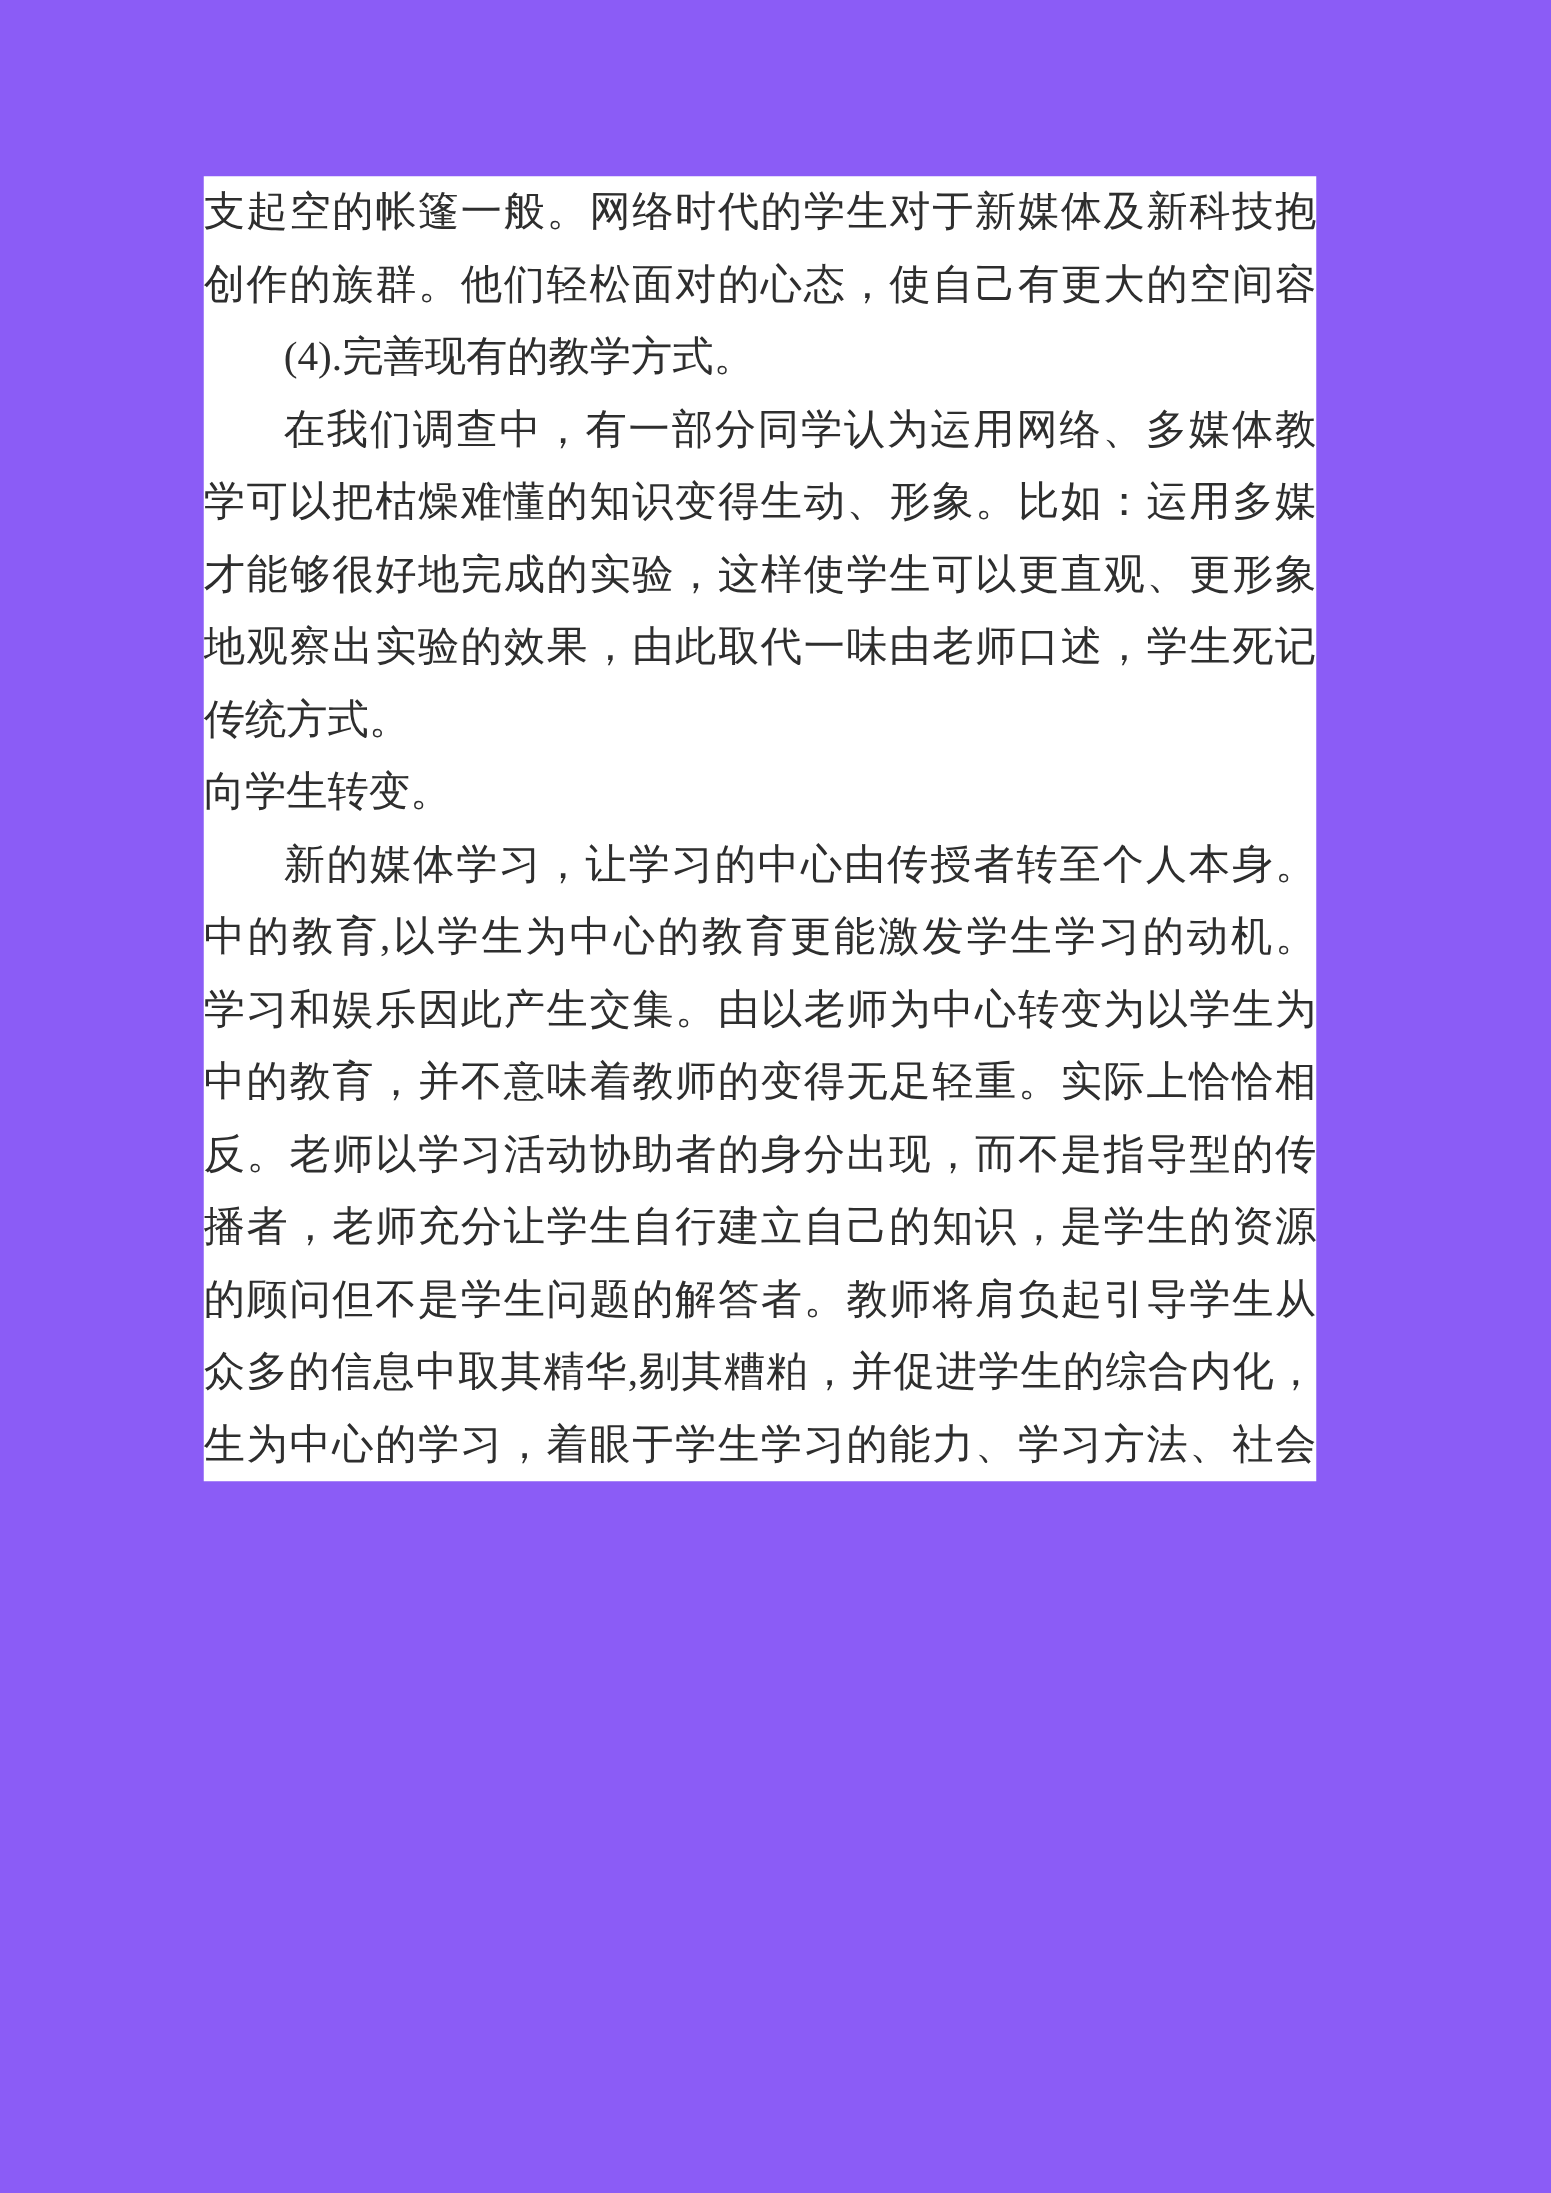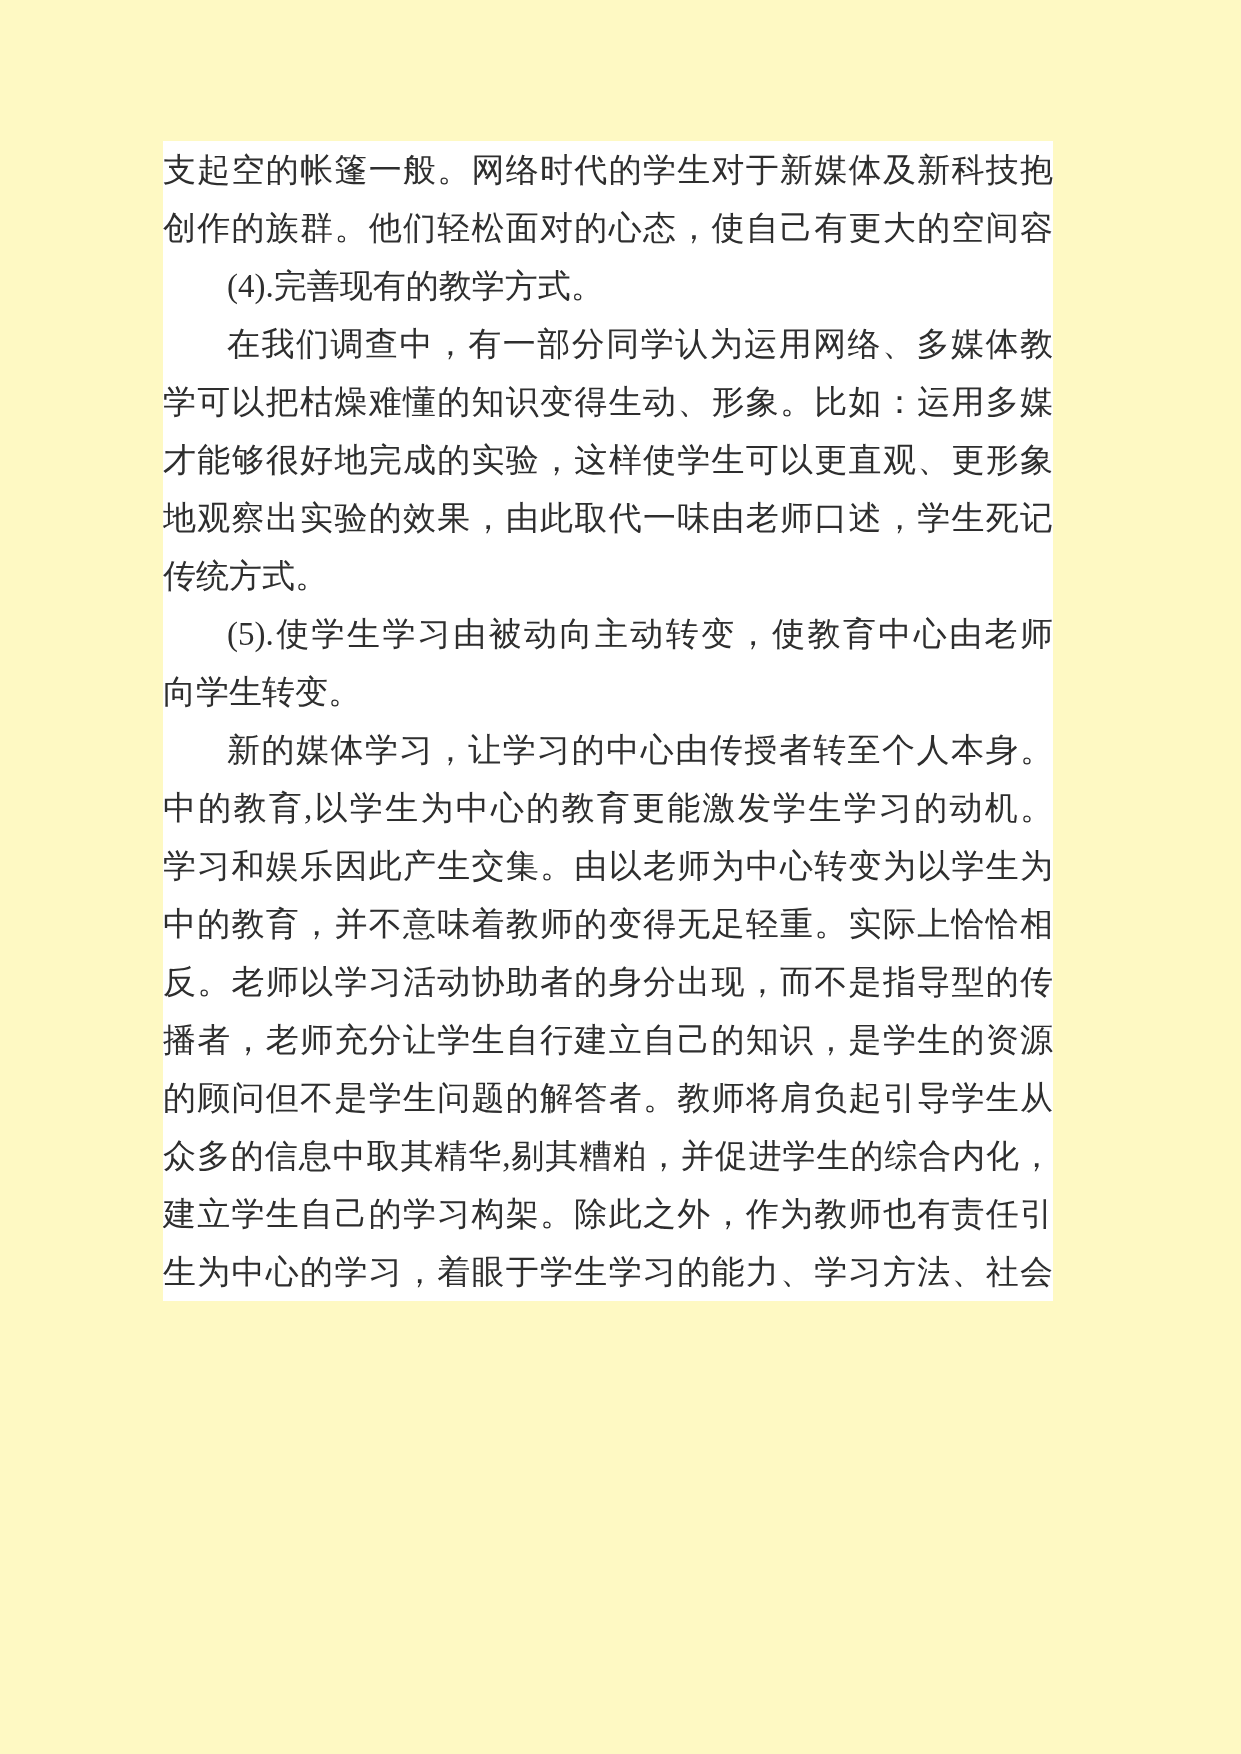--- a/index.html
+++ b/index.html
@@ -4,21 +4,21 @@
 <style>
   html, body {
     margin: 0;
     padding: 0;
     background: #ffffff;
   }
   .page {
     position: relative;
     width: 1241px;
     height: 1754px;
-    background: #fef9c3;
+    background: #8b5cf6;
     overflow: hidden;
   }
   .text-block {
     position: absolute;
     left: 163px;
     top: 141px;
     width: 890px;
     color: #2e2e2e;
     font-family: "Liberation Serif", "DejaVu Serif", serif;
     font-size: 33px;
@@ -44,26 +44,24 @@
 <div class="page">
   <div class="text-block" style="background: rgb(255, 255, 255); color: rgb(46, 46, 46);">
       <div class="ln">支起空的帐篷一般。网络时代的学生对于新媒体及新科技抱</div>
       <div class="ln">创作的族群。他们轻松面对的心态，使自己有更大的空间容</div>
       <div class="ln ind end">(4).完善现有的教学方式。</div>
       <div class="ln ind">在我们调查中，有一部分同学认为运用网络、多媒体教</div>
       <div class="ln">学可以把枯燥难懂的知识变得生动、形象。比如：运用多媒</div>
       <div class="ln">才能够很好地完成的实验，这样使学生可以更直观、更形象</div>
       <div class="ln">地观察出实验的效果，由此取代一味由老师口述，学生死记</div>
       <div class="ln end">传统方式。</div>
-      <div class="ln ind">(5).使学生学习由被动向主动转变，使教育中心由老师</div>
       <div class="ln end">向学生转变。</div>
       <div class="ln ind">新的媒体学习，让学习的中心由传授者转至个人本身。</div>
       <div class="ln">中的教育,以学生为中心的教育更能激发学生学习的动机。</div>
       <div class="ln">学习和娱乐因此产生交集。由以老师为中心转变为以学生为</div>
       <div class="ln">中的教育，并不意味着教师的变得无足轻重。实际上恰恰相</div>
       <div class="ln">反。老师以学习活动协助者的身分出现，而不是指导型的传</div>
       <div class="ln">播者，老师充分让学生自行建立自己的知识，是学生的资源</div>
       <div class="ln">的顾问但不是学生问题的解答者。教师将肩负起引导学生从</div>
       <div class="ln">众多的信息中取其精华,剔其糟粕，并促进学生的综合内化，</div>
-      <div class="ln">建立学生自己的学习构架。除此之外，作为教师也有责任引</div>
       <div class="ln">生为中心的学习，着眼于学生学习的能力、学习方法、社会</div>
     </div>
 </div>
 
 </body></html>

